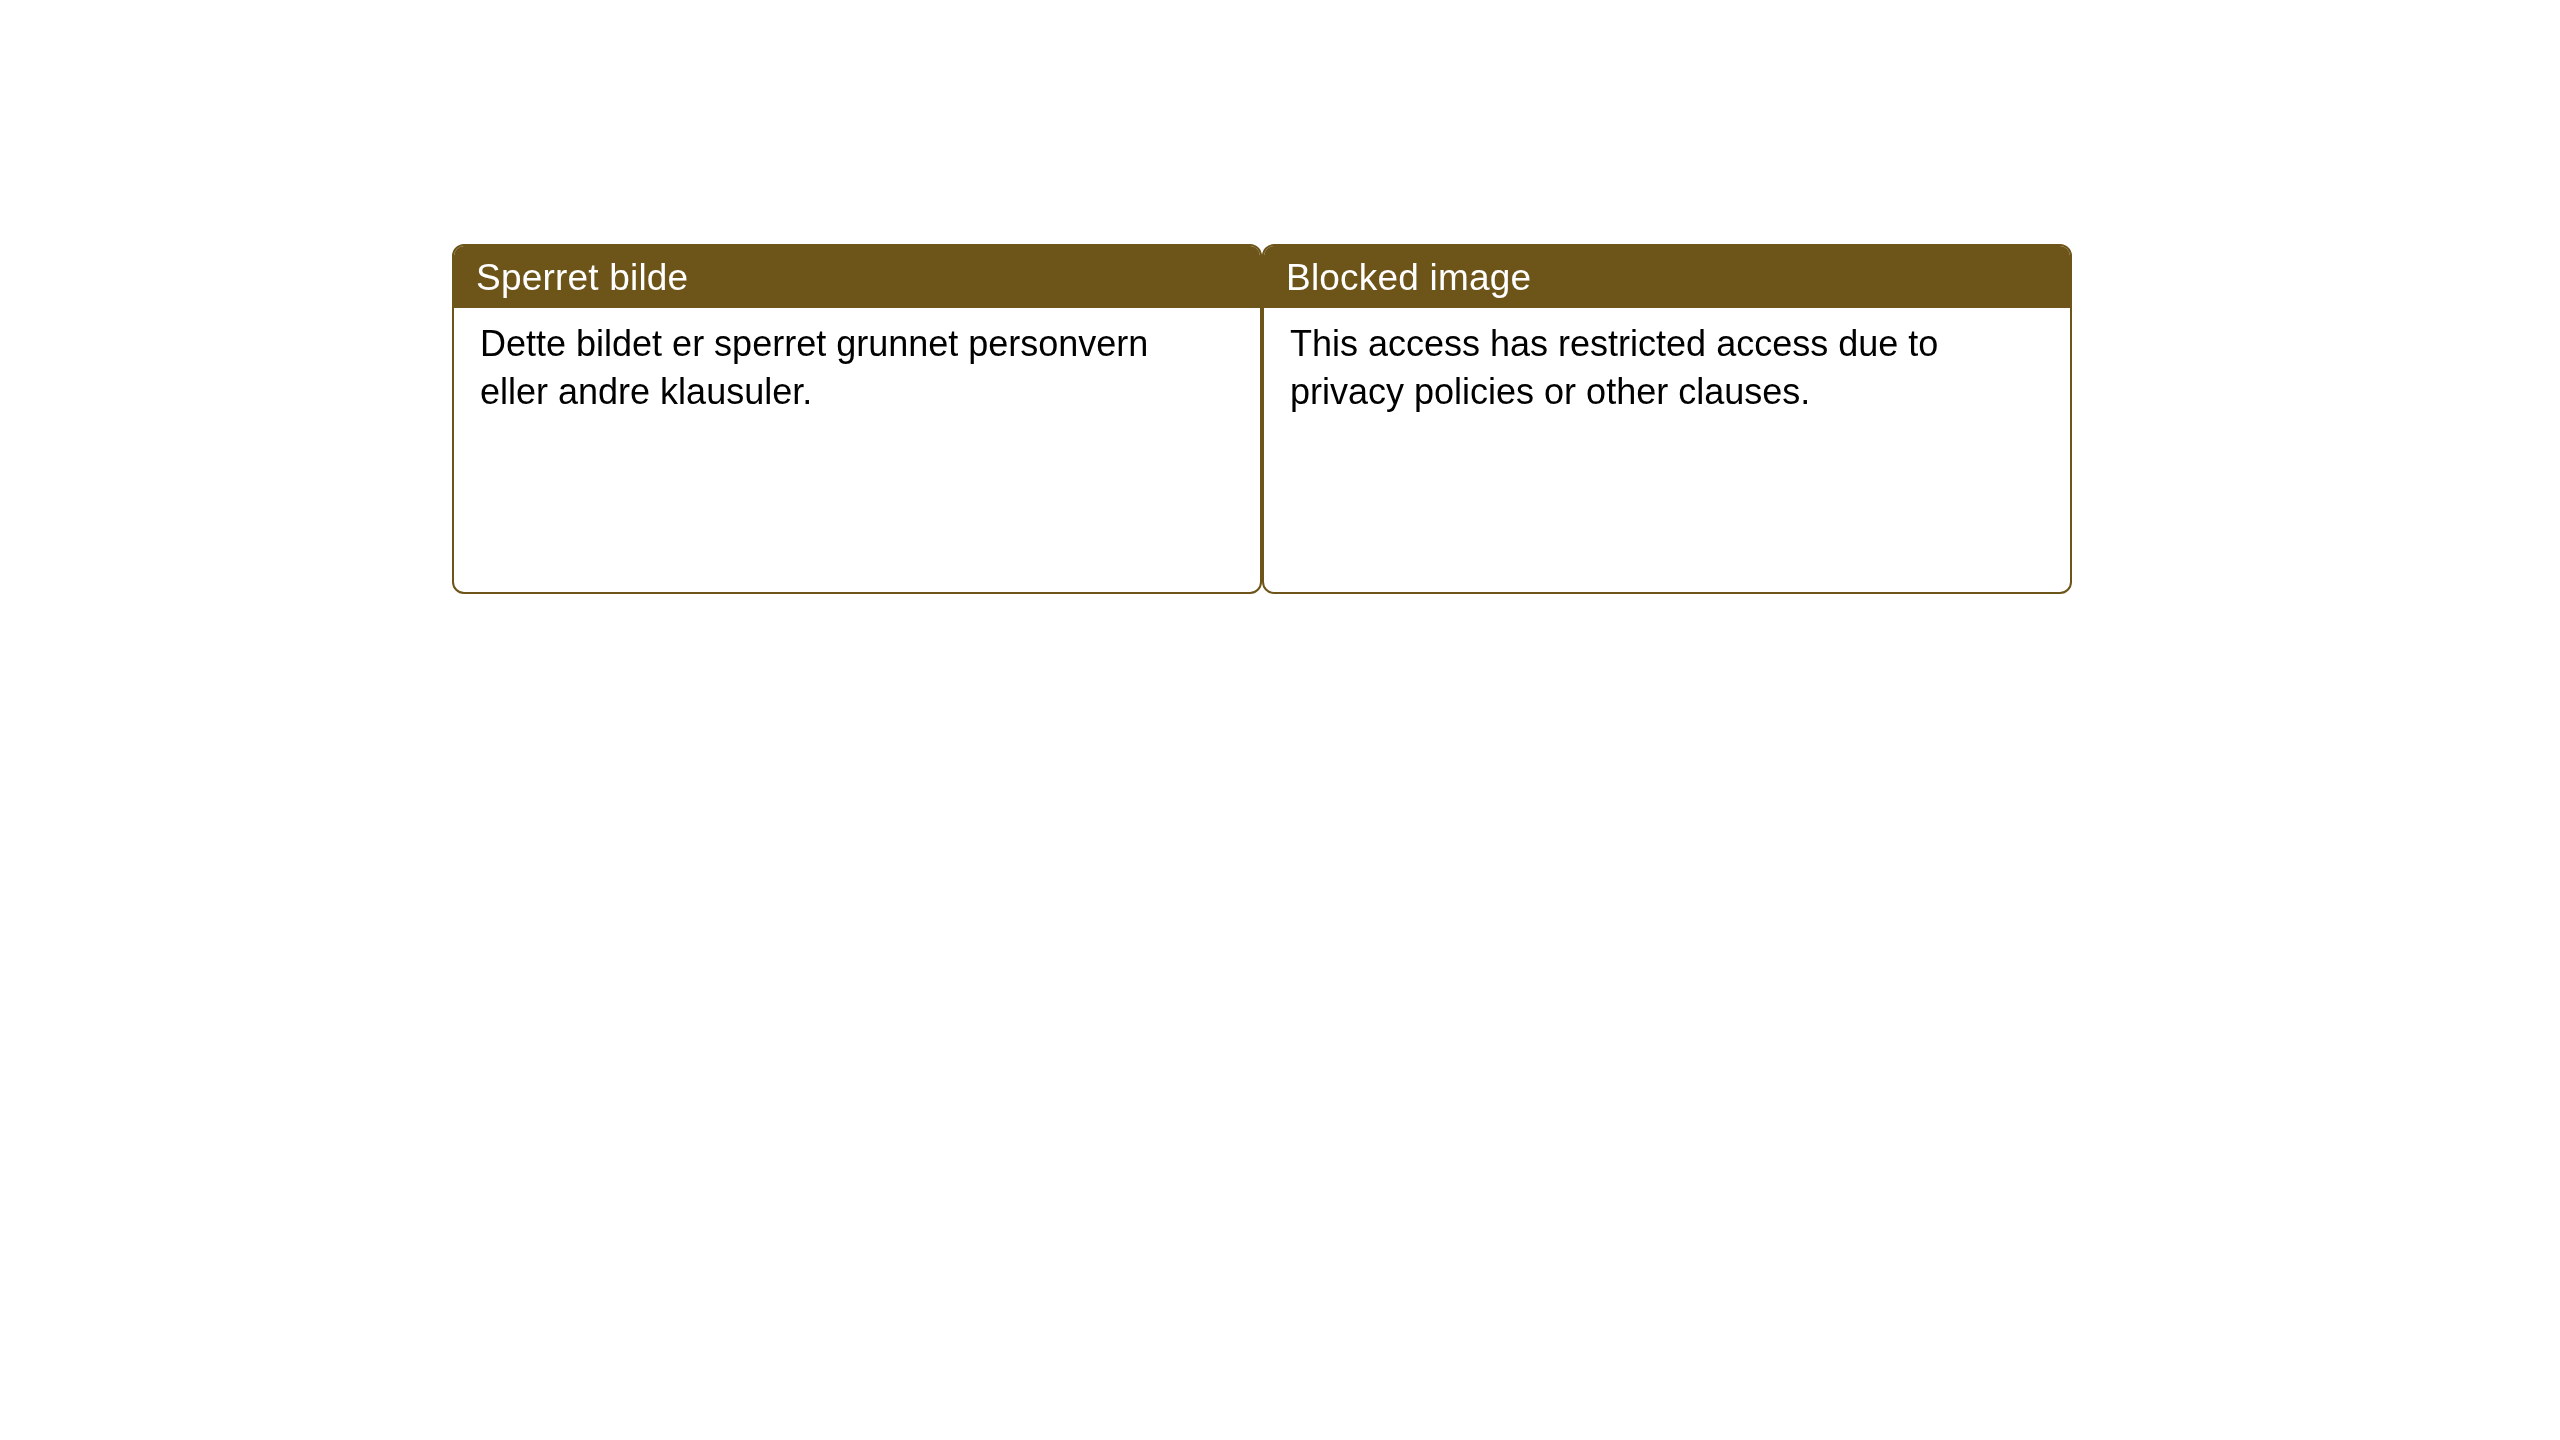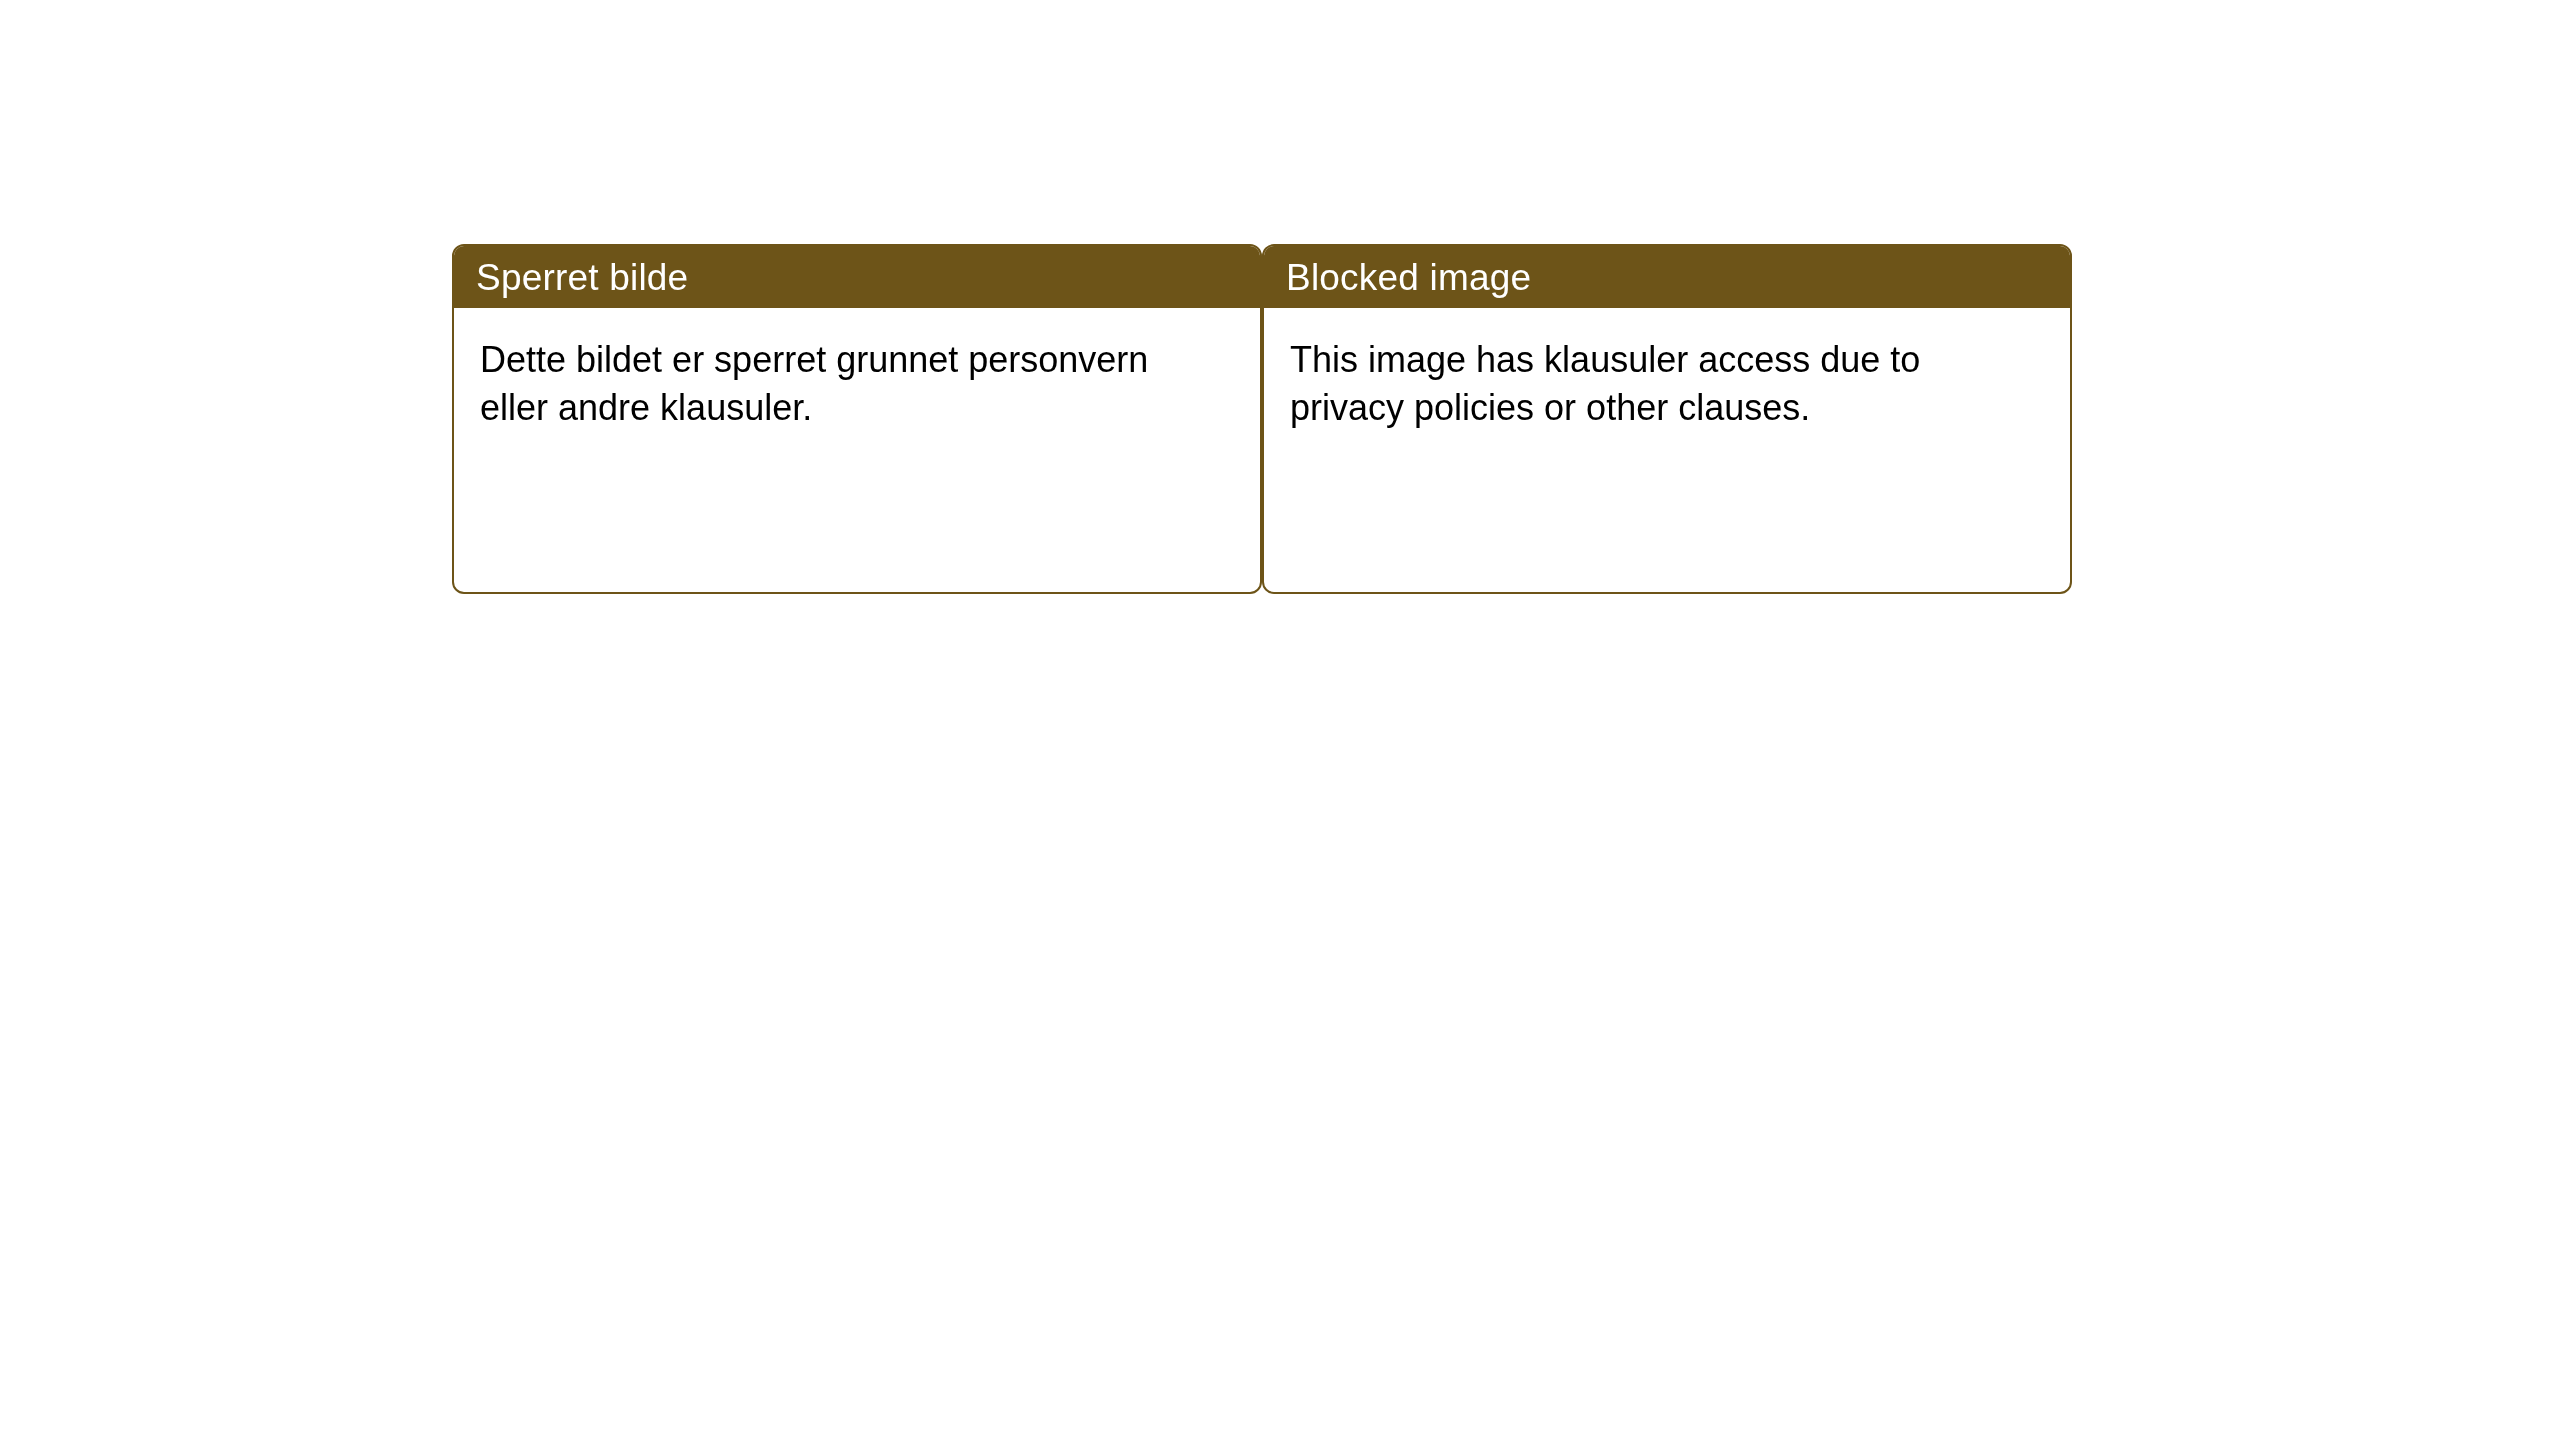--- a/index.html
+++ b/index.html
@@ -48,21 +48,21 @@
   }
   .card-header-title {
     font-size: 37px;
     line-height: 1;
     font-weight: 400;
     letter-spacing: 0.2px;
     color: #ffffff;
     white-space: nowrap;
   }
   .card-body {
-    padding: 28px 26px 0 26px;
+    padding: 12px 26px 0 26px;
   }
   .card-body-text {
     font-size: 36px;
     line-height: 1.33;
     color: #000000;
     font-weight: 400;
     margin: 0;
     max-width: 700px;
   }
   .card-en .card-body-text {
@@ -81,17 +81,17 @@
     <div class="card-body">
       <p class="card-body-text">Dette bildet er sperret grunnet personvern eller andre klausuler.</p>
     </div>
   </div>
 
   <div class="notice-card card-en">
     <div class="card-header">
       <span class="card-header-title">Blocked image</span>
     </div>
     <div class="card-body">
-      <p class="card-body-text">This image has klausuler access due to privacy policies or other clauses.</p>
+      <p class="card-body-text">This access has restricted access due to privacy policies or other clauses.</p>
     </div>
   </div>
 
 </div>
 
 </body></html>

